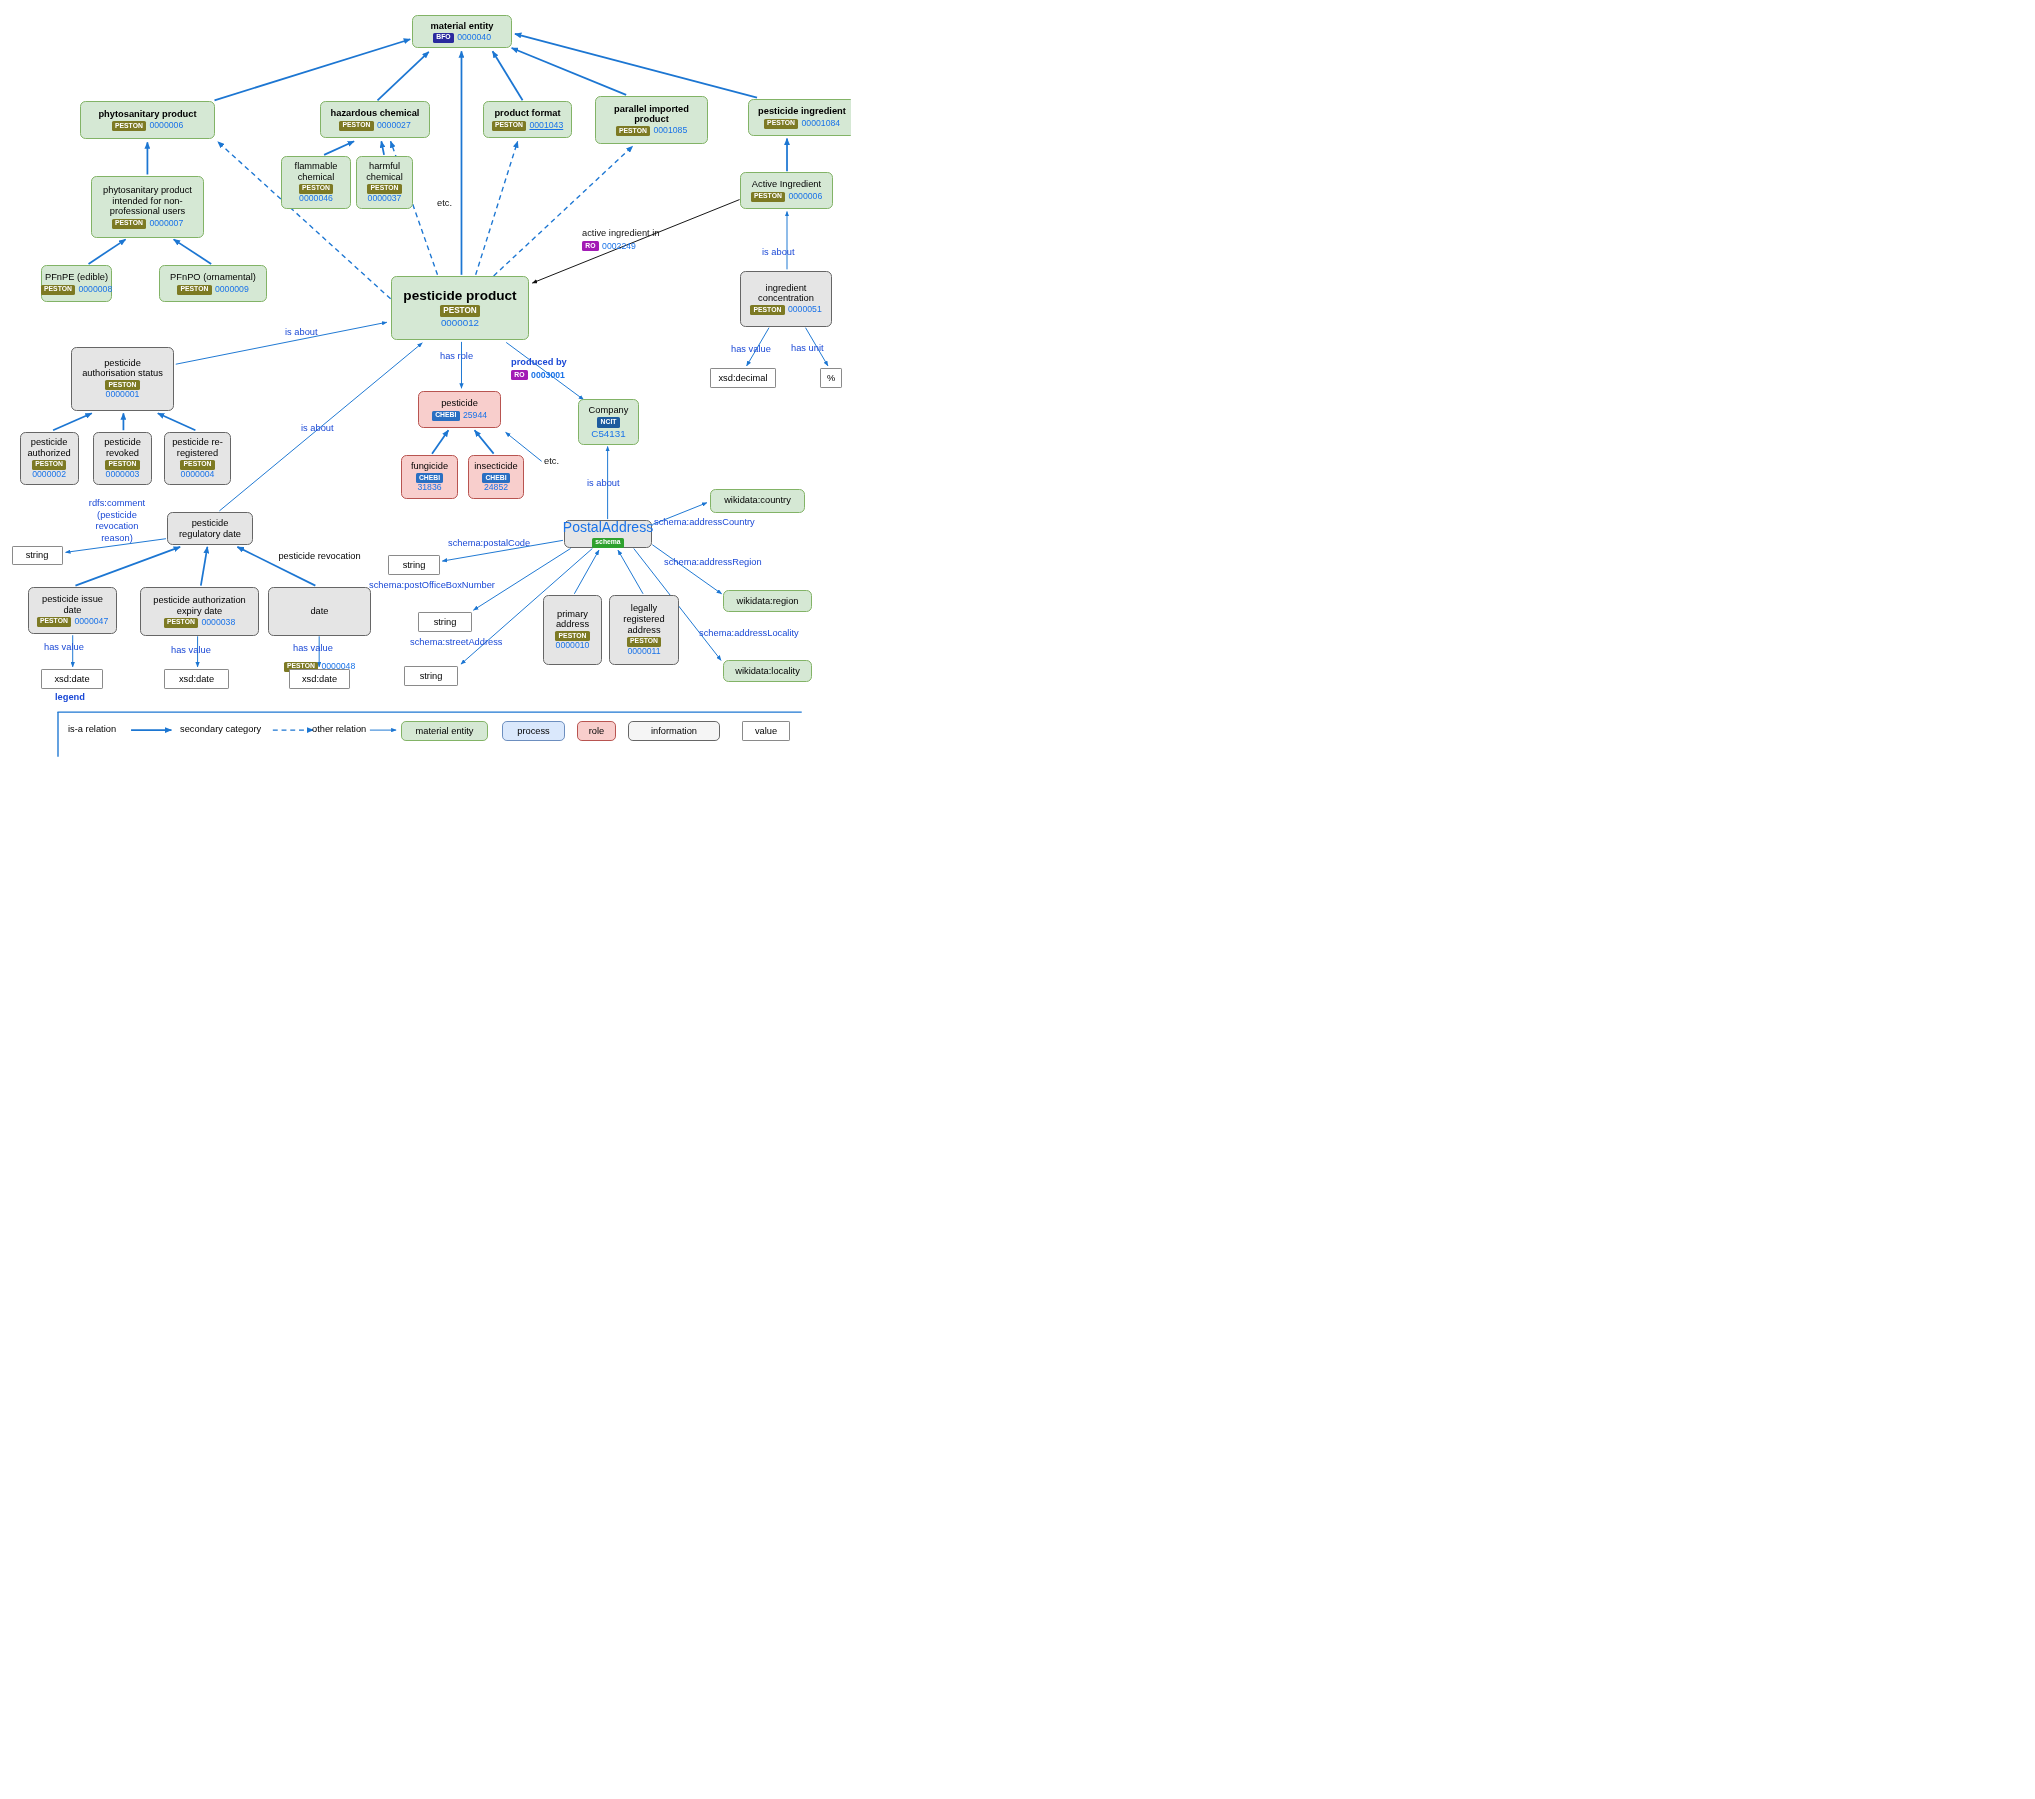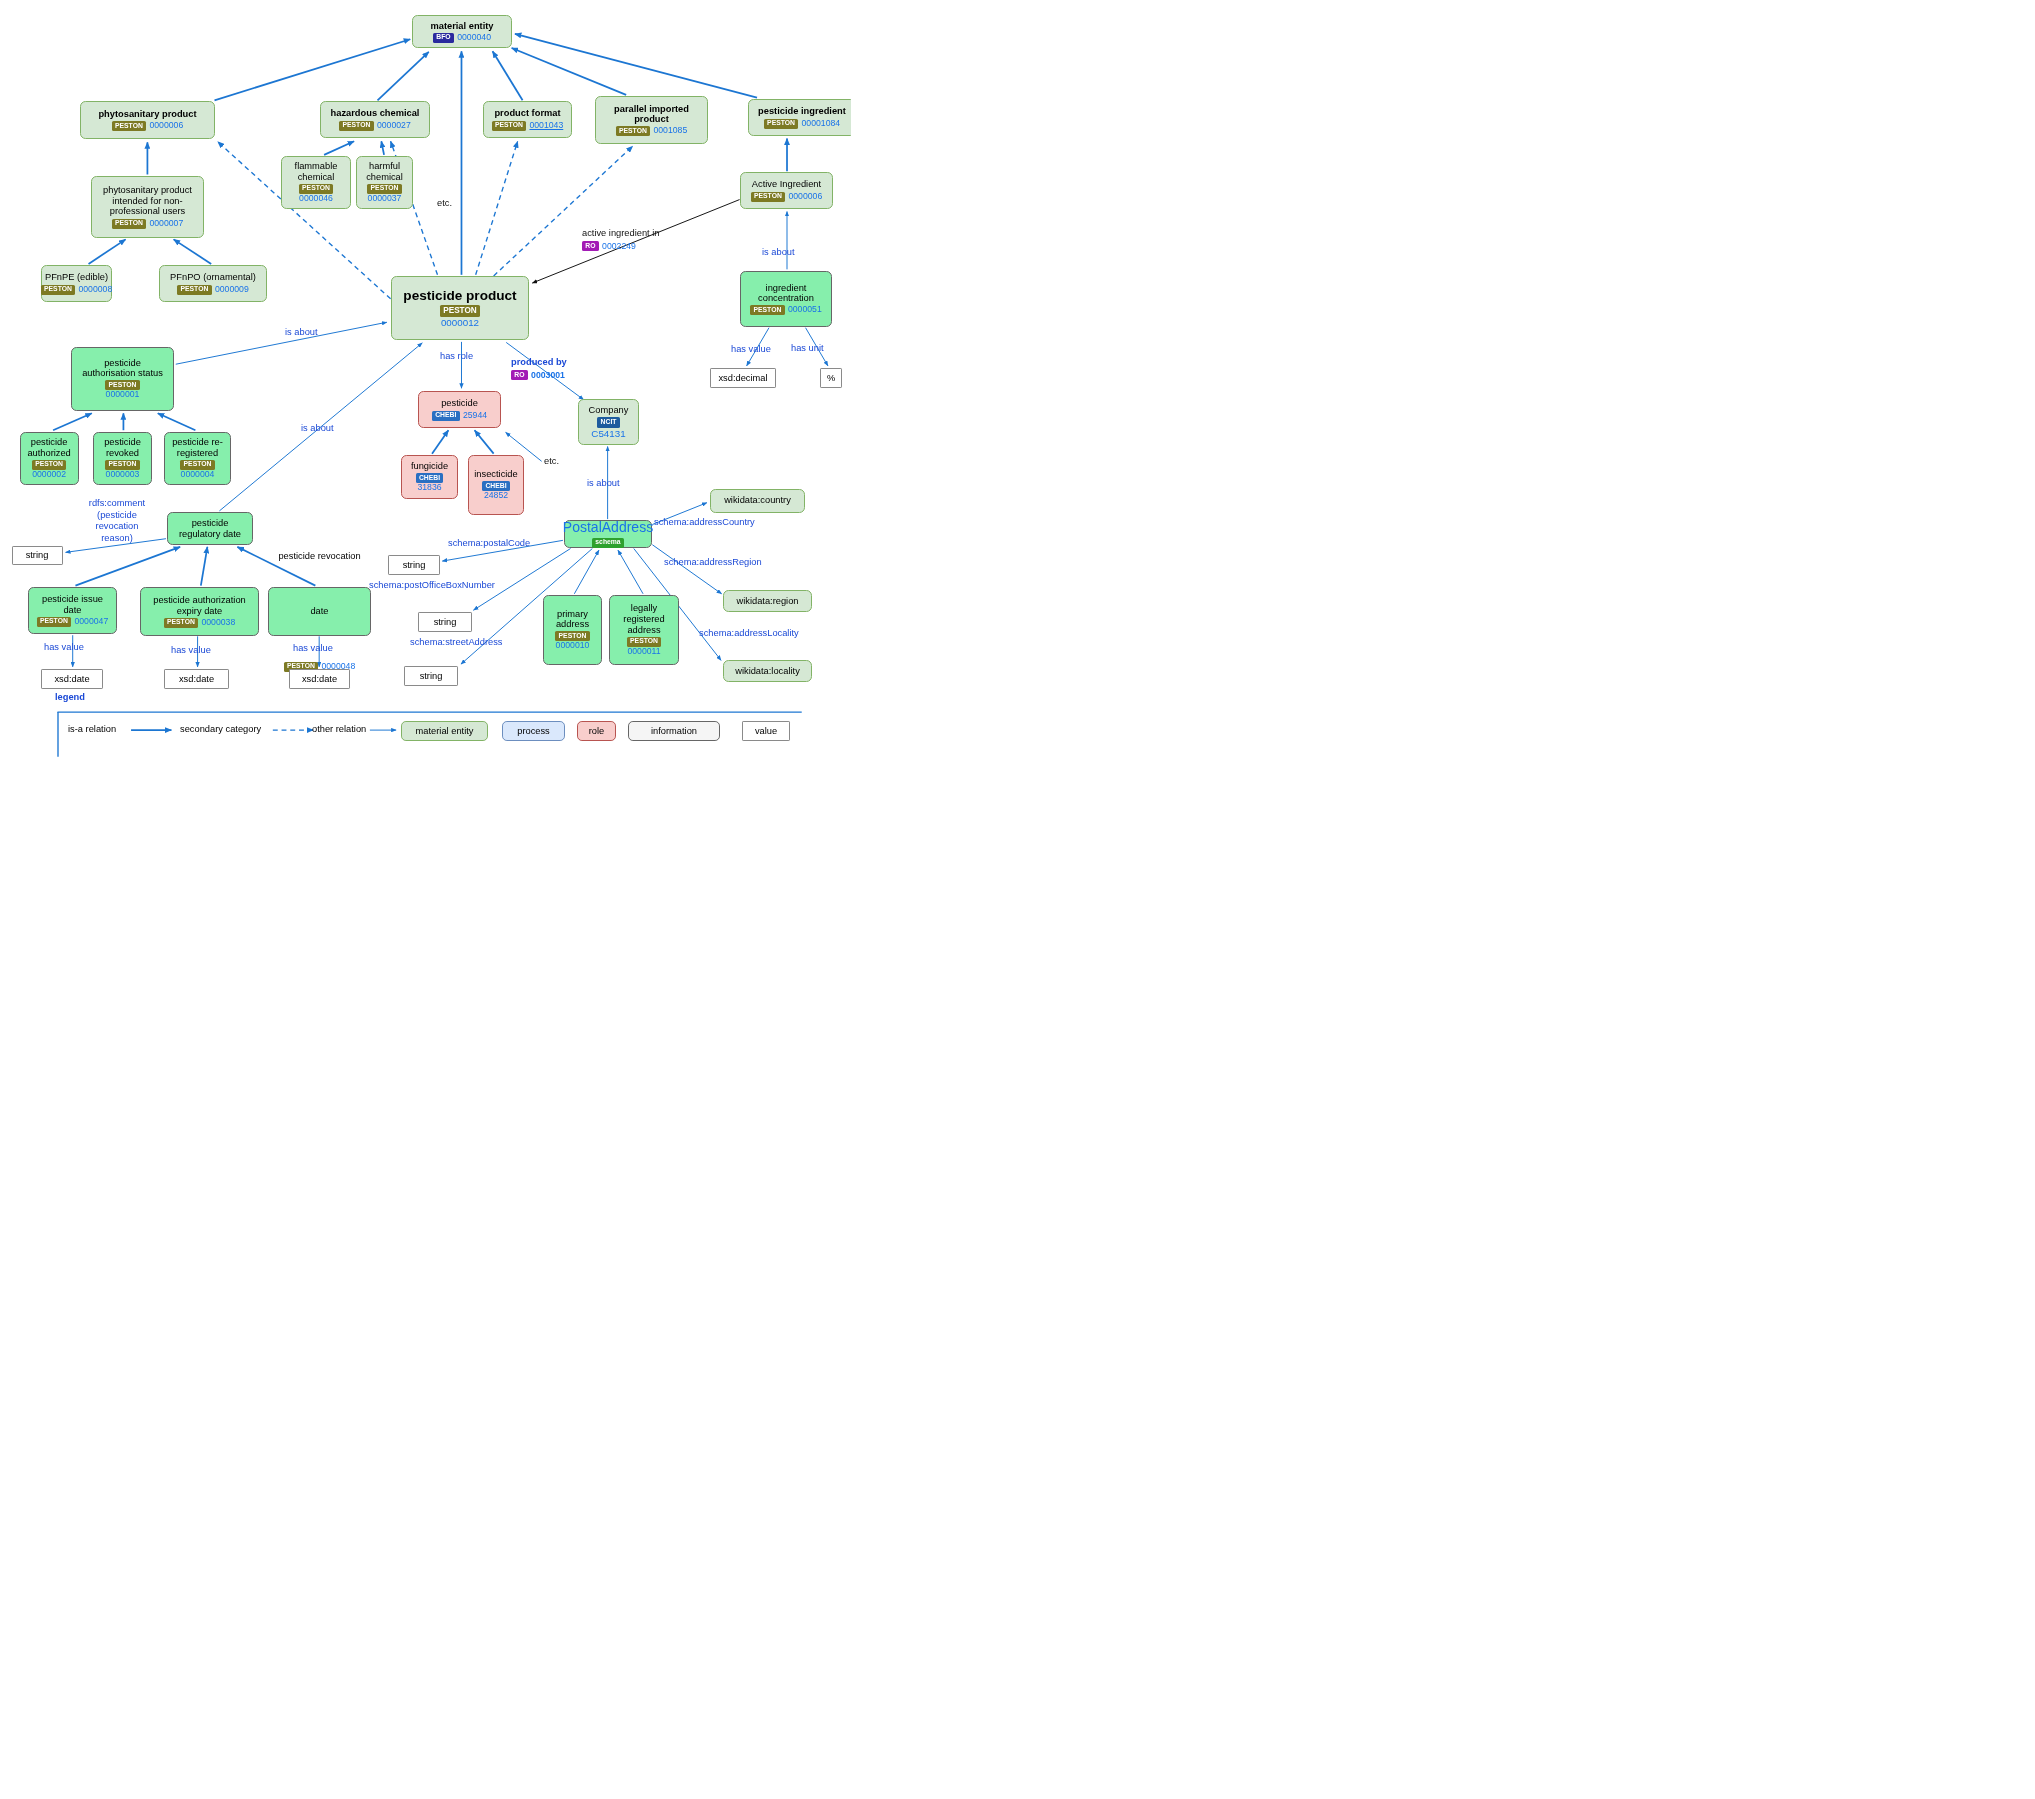--- a/index.html
+++ b/index.html
@@ -4,21 +4,21 @@
 <style>
   *{margin:0;padding:0;box-sizing:border-box}
   html,body{background:#fff}
   body{font-family:"Liberation Sans",sans-serif;color:#000}
   #stage{position:relative;width:851px;height:759px;background:#fff;overflow:hidden}
   svg.wires{position:absolute;left:0;top:0;z-index:1;pointer-events:none}
   .node{position:absolute;z-index:2;display:flex;flex-direction:column;align-items:center;justify-content:center;
         text-align:center;border-radius:5.5px;font-size:9.3px;line-height:1.14;padding:1.1px 2.2px}
   .node.k-green{background:#d5e8d4;border:1.1px solid #82b366}
   .node.k-pink{background:#f8cecc;border:1.1px solid #b85450}
-  .node.k-gray{background:#86efac;border:1.1px solid #666}
+  .node.k-gray{background:#e5e5e5;border:1.1px solid #666}
   .node.k-value{background:#fff;border:0.8px solid #8a8a8a;border-radius:1.1px}
   .node.bold .t{font-weight:bold}
   .node.big .t{font-size:13.6px;font-weight:bold}
   .node.small .t{font-size:14px}
   .node .t.blue{color:#1a73e8}
   .brow{display:flex;align-items:center;gap:3.3px;margin-top:1.6px;justify-content:center}
   .badge{display:inline-block;color:#fff;font-size:6.8px;font-weight:bold;padding:0.5px 3.3px 1.1px;border-radius:1.6px;line-height:1.25;white-space:nowrap}
   .b-peston{background:#7d7a24}
   .b-bfo{background:#2a2a9e}
   .b-chebi{background:#2a6fc2}
@@ -272,21 +272,21 @@
       </div>
       <div class="code">0000004</div>
     </div>
     <div class="node k-pink" style="left: 401px; top: 455px; width: 57px; height: 44px;">
       <div class="t">fungicide</div>
       <div class="brow">
         <span class="badge b-chebi">CHEBI</span>
       </div>
       <div class="code">31836</div>
     </div>
-    <div class="node k-pink" style="left: 468px; top: 455px; width: 56px; height: 60px;">
+    <div class="node k-pink" style="left: 468px; top: 455px; width: 56px; height: 44px;">
       <div class="t">insecticide</div>
       <div class="brow">
         <span class="badge b-chebi">CHEBI</span>
       </div>
       <div class="code">24852</div>
     </div>
     <div class="node k-value" style="left: 710px; top: 368px; width: 66px; height: 20px;">
       <div class="t">xsd:decimal</div>
     </div>
     <div class="node k-value" style="left: 820px; top: 368px; width: 22.4px; height: 20px;">

